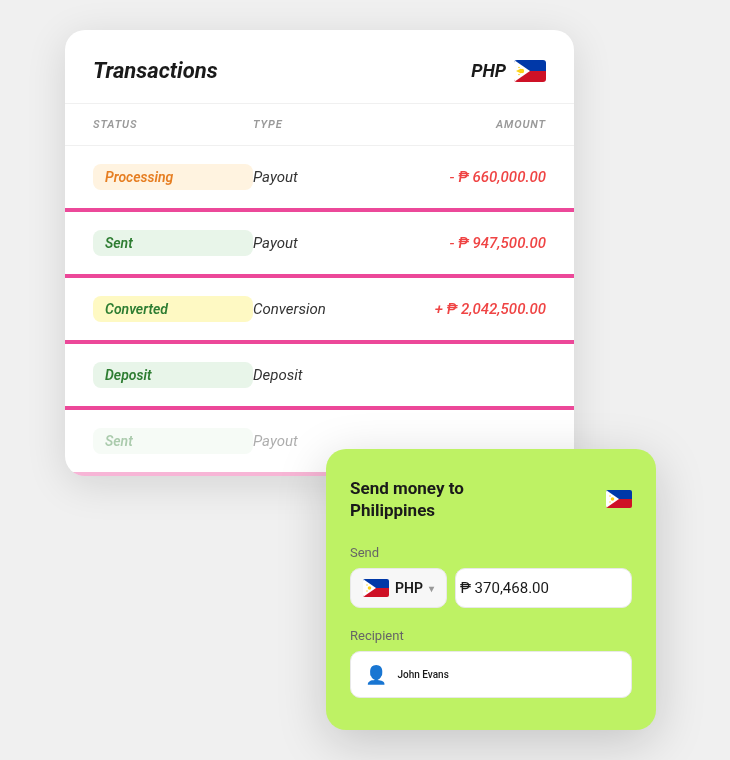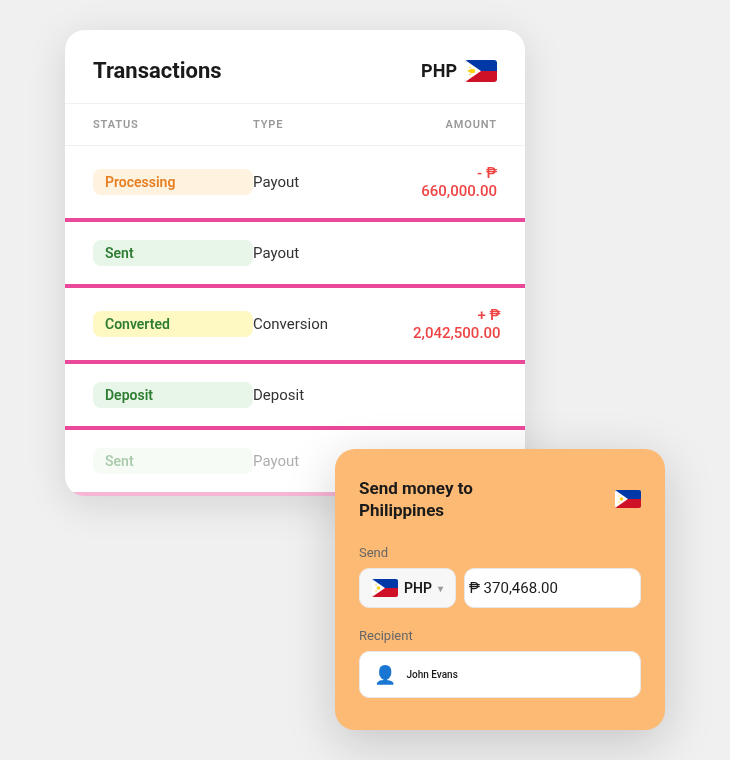--- a/index.html
+++ b/index.html
@@ -19,26 +19,27 @@
       position: relative;
       width: 600px;
       height: 700px;
     }
 
     
     .transactions-card {
       position: absolute;
       top: 0;
       left: 0;
-      width: 460px;
+      width: 509px;
       background: #fff;
       border-radius: 20px;
       box-shadow: 0 8px 40px rgba(0,0,0,0.12);
       padding: 28px 0 0 0;
       overflow: hidden;
+      font-style: italic;
     }
 
     .card-header {
       display: flex;
       align-items: center;
       justify-content: space-between;
       padding: 0 28px 20px 28px;
       border-bottom: 1px solid #f0f0f0;
     }
 
@@ -142,23 +143,23 @@
       border-radius: 2px;
       overflow: hidden;
       display: inline-flex;
       flex-shrink: 0;
     }
 
     
     .send-card {
       position: absolute;
       bottom: 0;
-      right: 0;
+      right: 9px;
       width: 330px;
-      background: #fdba74;
+      background: #bef264;
       border-radius: 20px;
       box-shadow: 0 12px 50px rgba(0,0,0,0.18);
       padding: 28px 24px 32px 24px;
     }
 
     .send-card-header {
       display: flex;
       align-items: center;
       justify-content: space-between;
       margin-bottom: 24px;
@@ -269,20 +270,21 @@
 
     <div class="table-row">
       <span class="status-badge status-processing">Processing</span>
       <span class="type-text">Payout</span>
       <span class="amount-text">- ₱ 660,000.00</span>
     </div>
 
     <div class="table-row">
       <span class="status-badge status-sent">Sent</span>
       <span class="type-text">Payout</span>
+      <span class="amount-text">- ₱ 947,500.00</span>
     </div>
 
     <div class="table-row">
       <span class="status-badge status-converted">Converted</span>
       <span class="type-text">Conversion</span>
       <span class="amount-text">+ ₱ 2,042,500.00</span>
     </div>
 
     <div class="table-row">
       <span class="status-badge status-received">Deposit</span>

